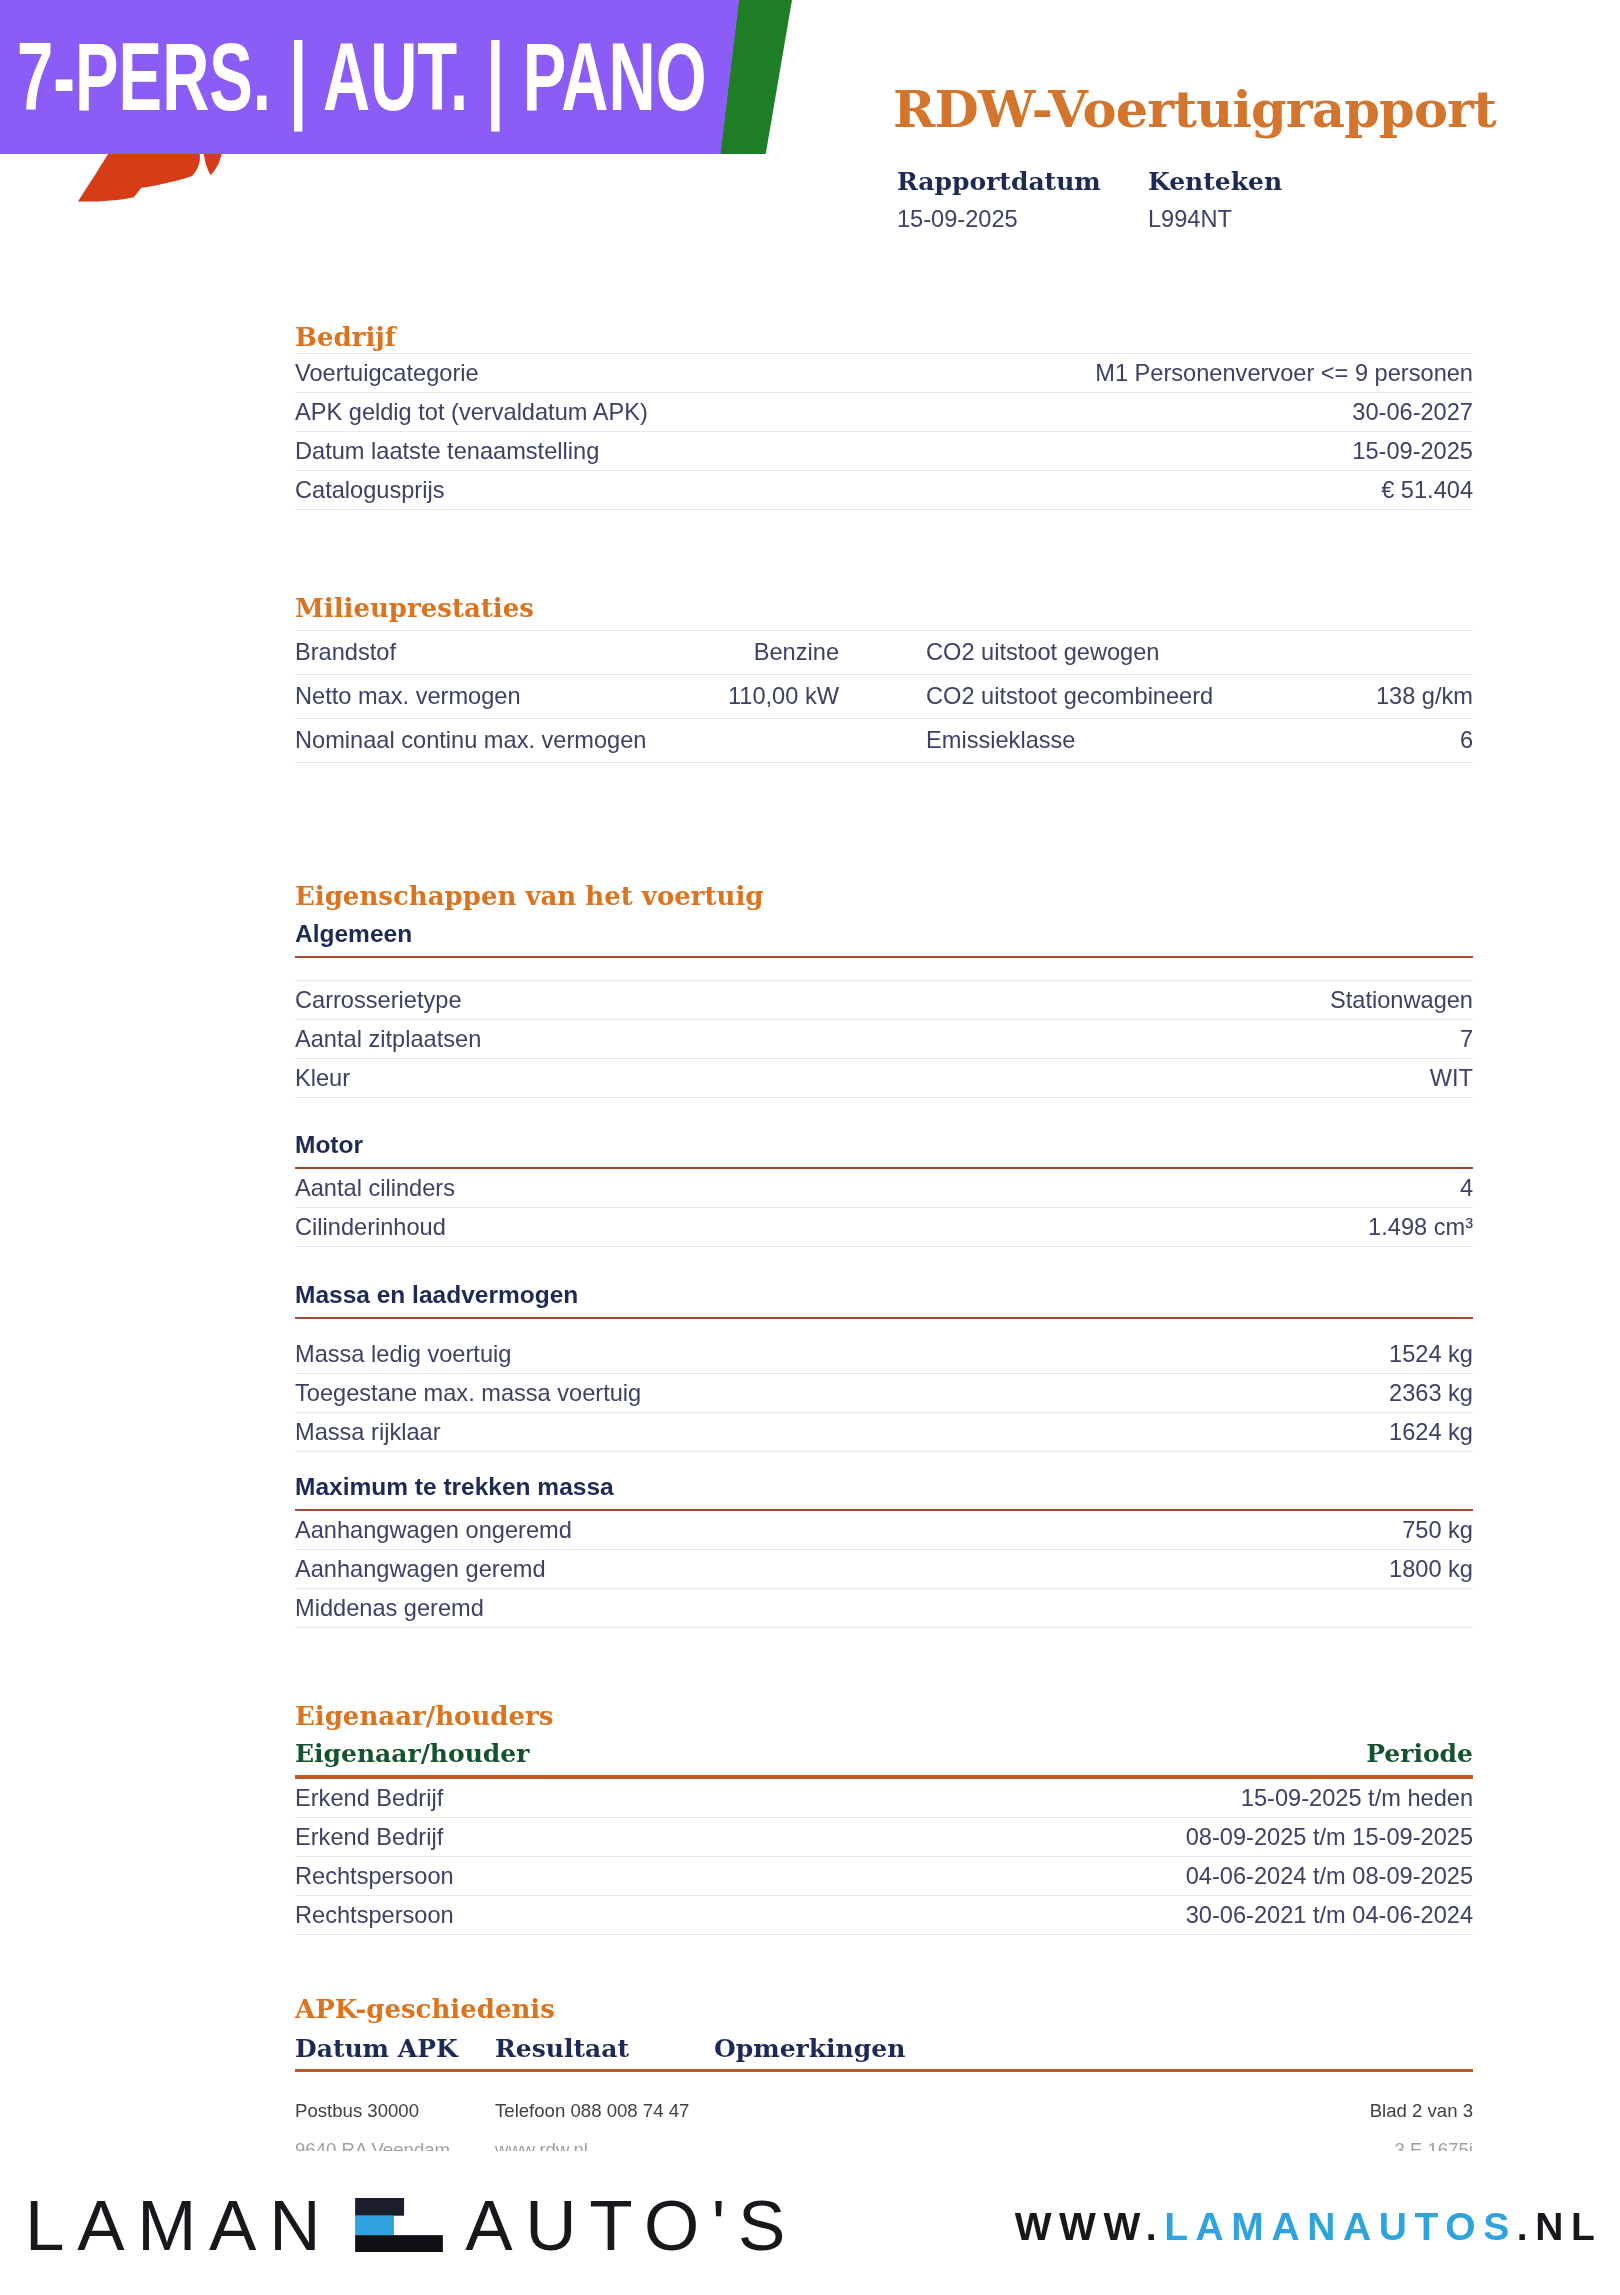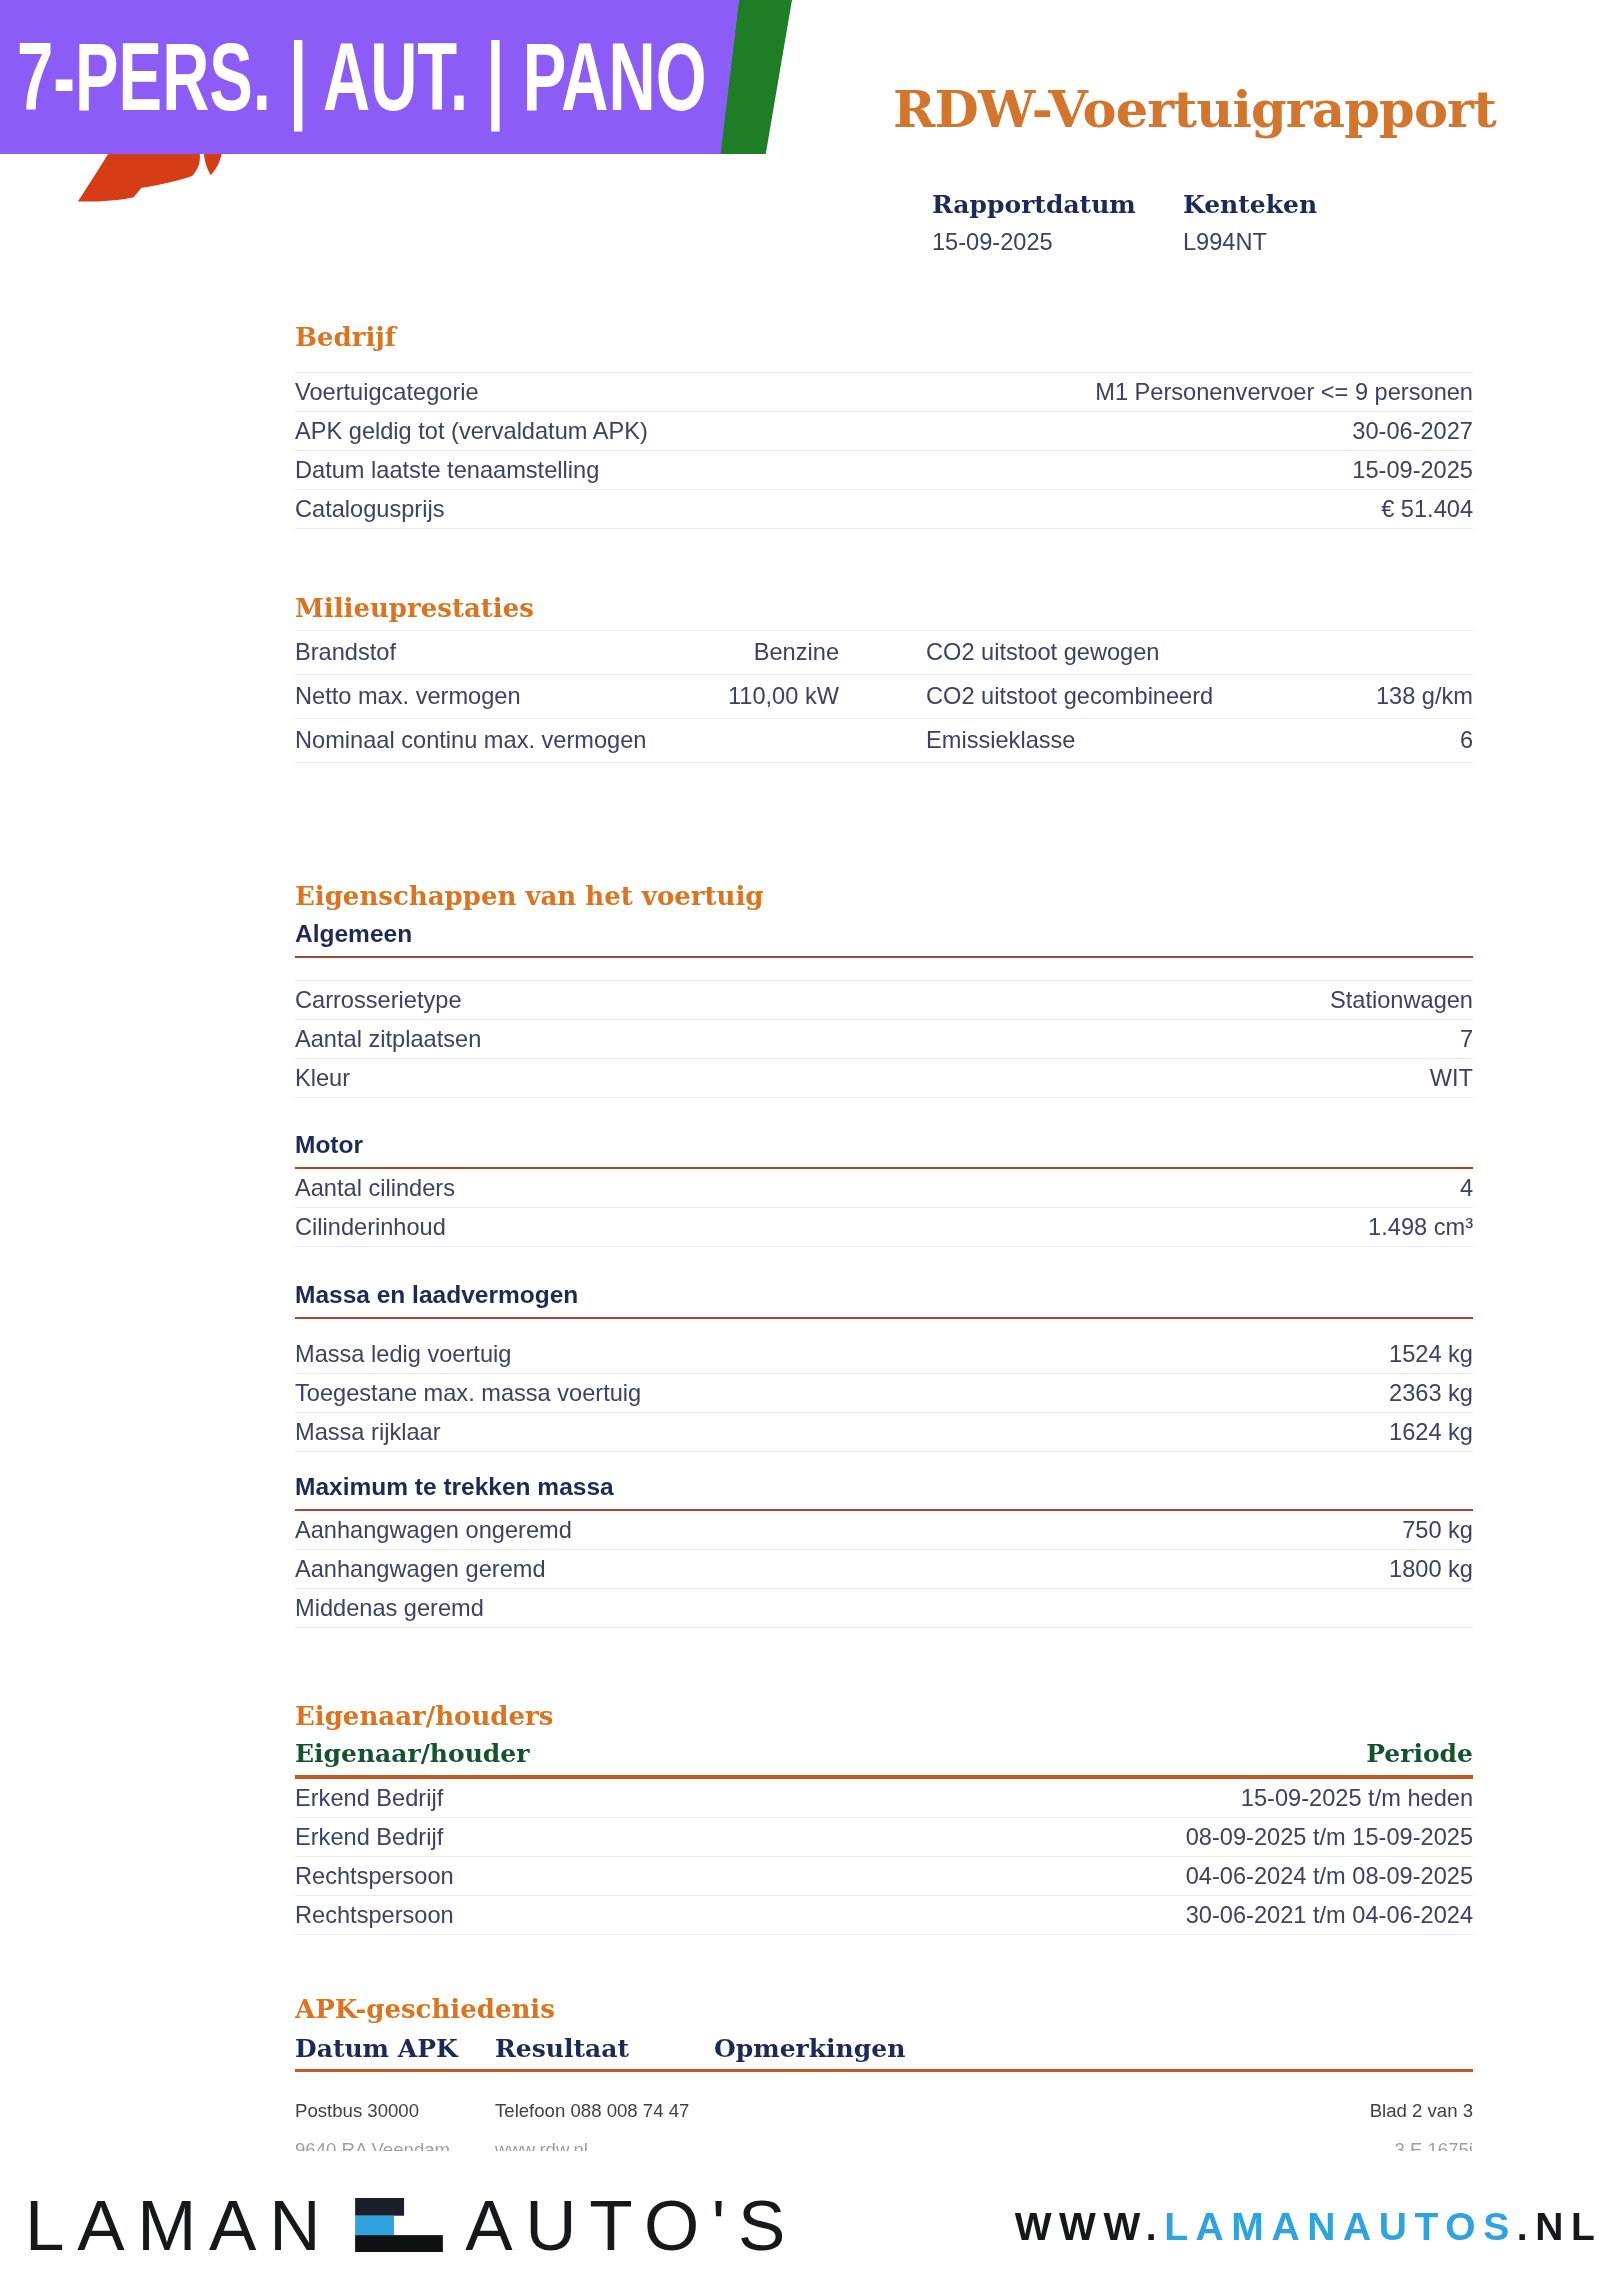--- a/index.html
+++ b/index.html
@@ -11,32 +11,32 @@
           clip-path:polygon(0 0,100% 0,97.5% 100%,0 100%);z-index:3;display:flex;align-items:center;}
   .banner-text{color:#ffffff;font-weight:700;font-size:96px;line-height:1;white-space:nowrap;
                transform:scaleX(0.68);transform-origin:0 50%;margin-left:17px;}
   .banner-fold{position:absolute;left:720px;top:0;width:72px;height:154px;background:#1e7e26;
                clip-path:polygon(25.9% 0,100% 0,63.5% 100%,0 100%);z-index:2;}
   .flame{position:absolute;left:72px;top:142px;z-index:1;}
 
   
   .report-title{position:absolute;left:893px;top:79px;font-family:"DejaVu Serif",serif;
                 font-weight:700;font-size:51px;color:#d4752e;letter-spacing:-0.8px;}
-  .meta{position:absolute;left:897px;top:190px;display:flex;margin-left:35px;}
+  .meta{position:absolute;left:897px;top:167px;display:flex;}
   .meta-col{width:251px;}
   .meta-label{font-family:"DejaVu Serif",serif;font-weight:700;font-size:25px;color:#1e2a56;}
   .meta-value{margin-top:10px;font-size:23.6px;color:#3c4166;}
 
   
   .sec{position:absolute;left:295px;width:1178px;}
   .sec-title{font-family:"DejaVu Serif",serif;font-weight:700;font-size:26px;color:#db731f;line-height:29px;}
   .subhead{font-size:24.5px;font-weight:700;color:#1e2a56;line-height:29px;}
   .rule-red{height:2.5px;background:#a34832;margin-top:7.6px;}
   .rule-orange{height:3.4px;background:#c25b23;}
-  .table{margin-top:20px;}
+  .table{margin-top:1px;}
   .table.topline{border-top:0.8px solid #e9e9e7;}
   .row{display:flex;justify-content:space-between;border-bottom:0.8px solid #e9e9e7;
        height:38px;line-height:38px;font-size:23.6px;color:#3c4166;white-space:nowrap;}
   .mrow{display:flex;border-bottom:0.8px solid #e9e9e7;height:43px;line-height:43px;
         font-size:23.6px;color:#3c4166;white-space:nowrap;}
   .half{display:flex;justify-content:space-between;}
   .half.l{width:544px;margin-right:87px;}
   .half.r{width:547px;}
 
   

